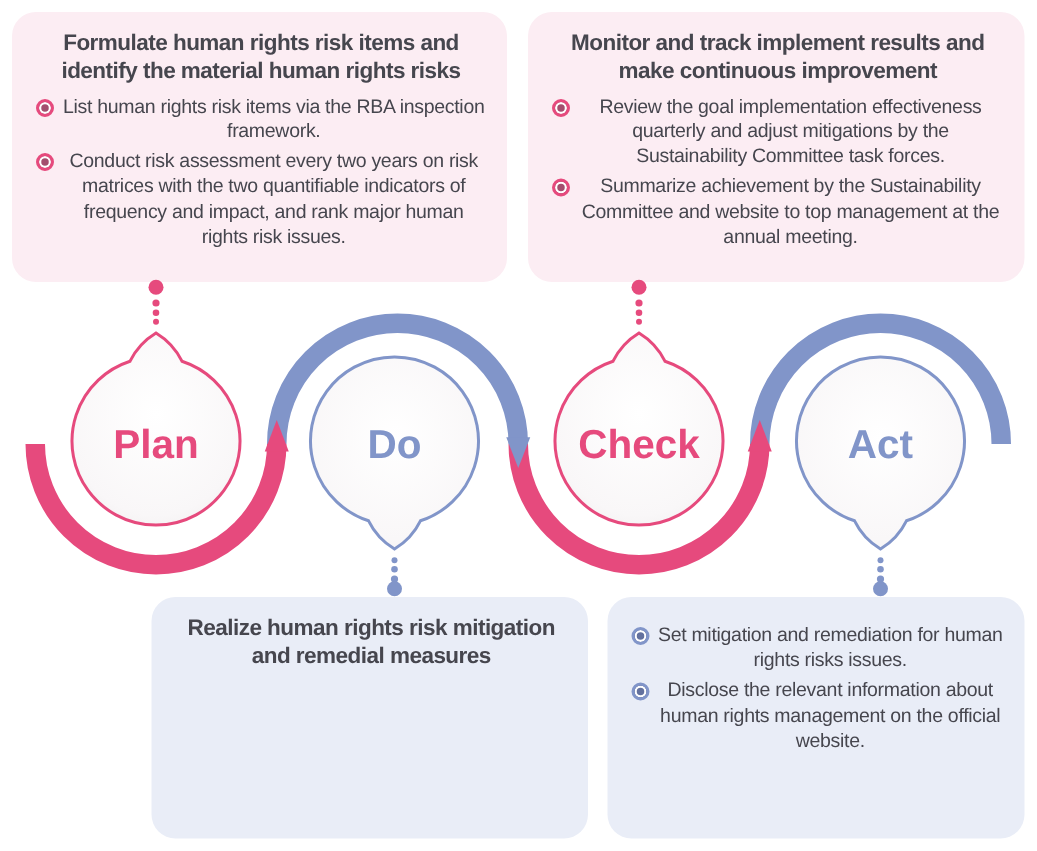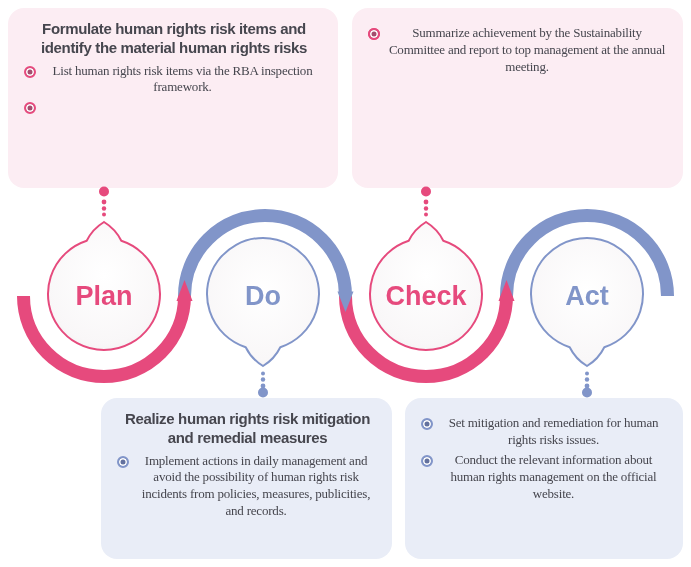--- a/index.html
+++ b/index.html
@@ -13,21 +13,21 @@
   }
   html,body{margin:0;padding:0;background:#ffffff;}
   #canvas{
     position:relative;width:691px;height:567px;background:#ffffff;
     font-family:"Liberation Sans", sans-serif;color:var(--text);overflow:hidden;text-align:center;
   }
   .box{position:absolute;border-radius:16px;box-sizing:border-box;padding:12px 14px 10px 16px;}
   .box.pink{background:var(--pink-bg);}
   .box.blue{background:var(--blue-bg);}
   .box-title{font-weight:bold;font-size:15px;line-height:1.25;letter-spacing:-0.35px;color:var(--text);}
-  ul.bullets{list-style:none;margin:5px 0 0 0;padding:0;font-size:13px;line-height:1.3;letter-spacing:-0.2px;color:var(--text);font-family:Liberation Serif, serif;}
+  ul.bullets{list-style:none;margin:5px 0 0 0;padding:0;font-size:13px;line-height:1.3;letter-spacing:-0.2px;color:var(--text);}
   ul.bullets li{position:relative;padding-left:17px;margin-top:3px;}
   .bullet-icon{
     position:absolute;left:0;top:3px;width:12px;height:12px;border-radius:50%;
     box-sizing:border-box;
   }
   .pinkbox .bullet-icon{border:2.5px solid var(--pink);background:var(--pink-dark);box-shadow:inset 0 0 0 1.5px #ffffff;}
   .bluebox .bullet-icon{border:2.5px solid var(--blue);background:var(--blue-dark);box-shadow:inset 0 0 0 1.5px #ffffff;}
   #cycle-svg{position:absolute;left:0;top:0;pointer-events:none;}
   .cycle-label{font-family:"Liberation Sans", sans-serif;font-weight:bold;font-size:27px;text-anchor:middle;}
 </style>
@@ -38,55 +38,52 @@
 
   <div class="box pink pinkbox" style="left:8px;top:8px;width:330px;min-height:180px;">
     <div class="box-title">Formulate human rights risk items and identify the material human rights risks</div>
     <ul class="bullets">
       <li>
         <span class="bullet-icon"></span>
         <span>List human rights risk items via the RBA inspection framework.</span>
       </li>
       <li>
         <span class="bullet-icon"></span>
+        <span>Conduct risk assessment every two years on risk matrices with the two quantifiable indicators of frequency and impact, and rank major human rights risk issues.</span>
       </li>
     </ul>
   </div>
 
   <div class="box pink pinkbox" style="left:352px;top:8px;width:331px;min-height:180px;">
+    <div class="box-title">Monitor and track implement results and make continuous improvement</div>
     <ul class="bullets">
       <li>
         <span class="bullet-icon"></span>
+        <span>Review the goal implementation effectiveness quarterly and adjust mitigations by the Sustainability Committee task forces.</span>
       </li>
       <li>
         <span class="bullet-icon"></span>
-        <span>Summarize achievement by the Sustainability Committee and report to top management at the annual meeting.</span>
+        <span>Summarize achievement by the Sustainability Committee and website to top management at the annual meeting.</span>
       </li>
     </ul>
   </div>
 
   <div class="box blue bluebox" style="left:101px;top:398px;width:291px;min-height:161px;">
     <div class="box-title">Realize human rights risk mitigation and remedial measures</div>
-    <ul class="bullets">
-      <li>
-        <span class="bullet-icon"></span>
-        <span>Implement actions in daily management and avoid the possibility of human rights risk incidents from policies, measures, publicities, and records.</span>
-      </li>
-    </ul>
   </div>
 
   <div class="box blue bluebox" style="left:405px;top:398px;width:278px;min-height:161px;">
     <ul class="bullets">
       <li>
         <span class="bullet-icon"></span>
         <span>Set mitigation and remediation for human rights risks issues.</span>
       </li>
       <li>
         <span class="bullet-icon"></span>
-        <span>Conduct the relevant information about human rights management on the official website.</span>
+        <span>Disclose the relevant information about human rights management on the official website.</span>
       </li>
     </ul>
   </div>
 
   <svg id="cycle-svg" width="691" height="567" viewBox="0 0 691 567">
     <defs>
       <radialGradient id="bubbleFill" cx="50%" cy="42%" r="68%">
         <stop offset="0%" stop-color="#ffffff"></stop>
         <stop offset="78%" stop-color="#f9f7f8"></stop>
         <stop offset="100%" stop-color="#f1eeef"></stop>

